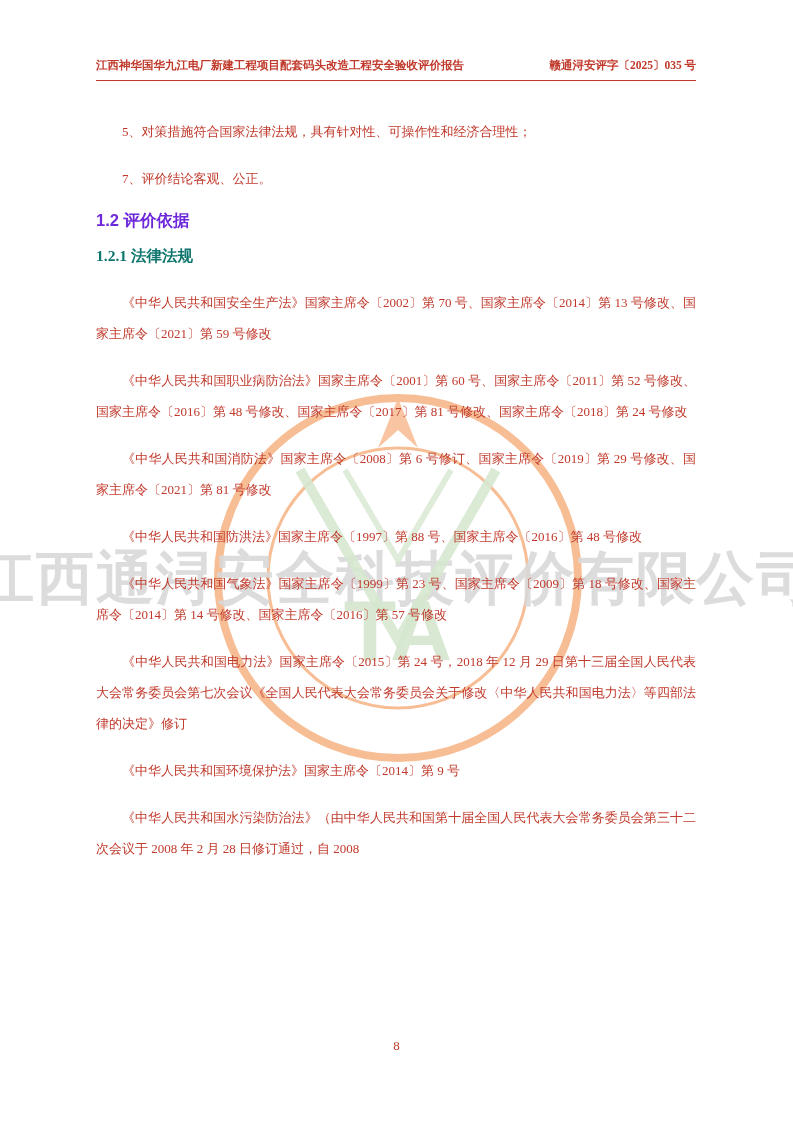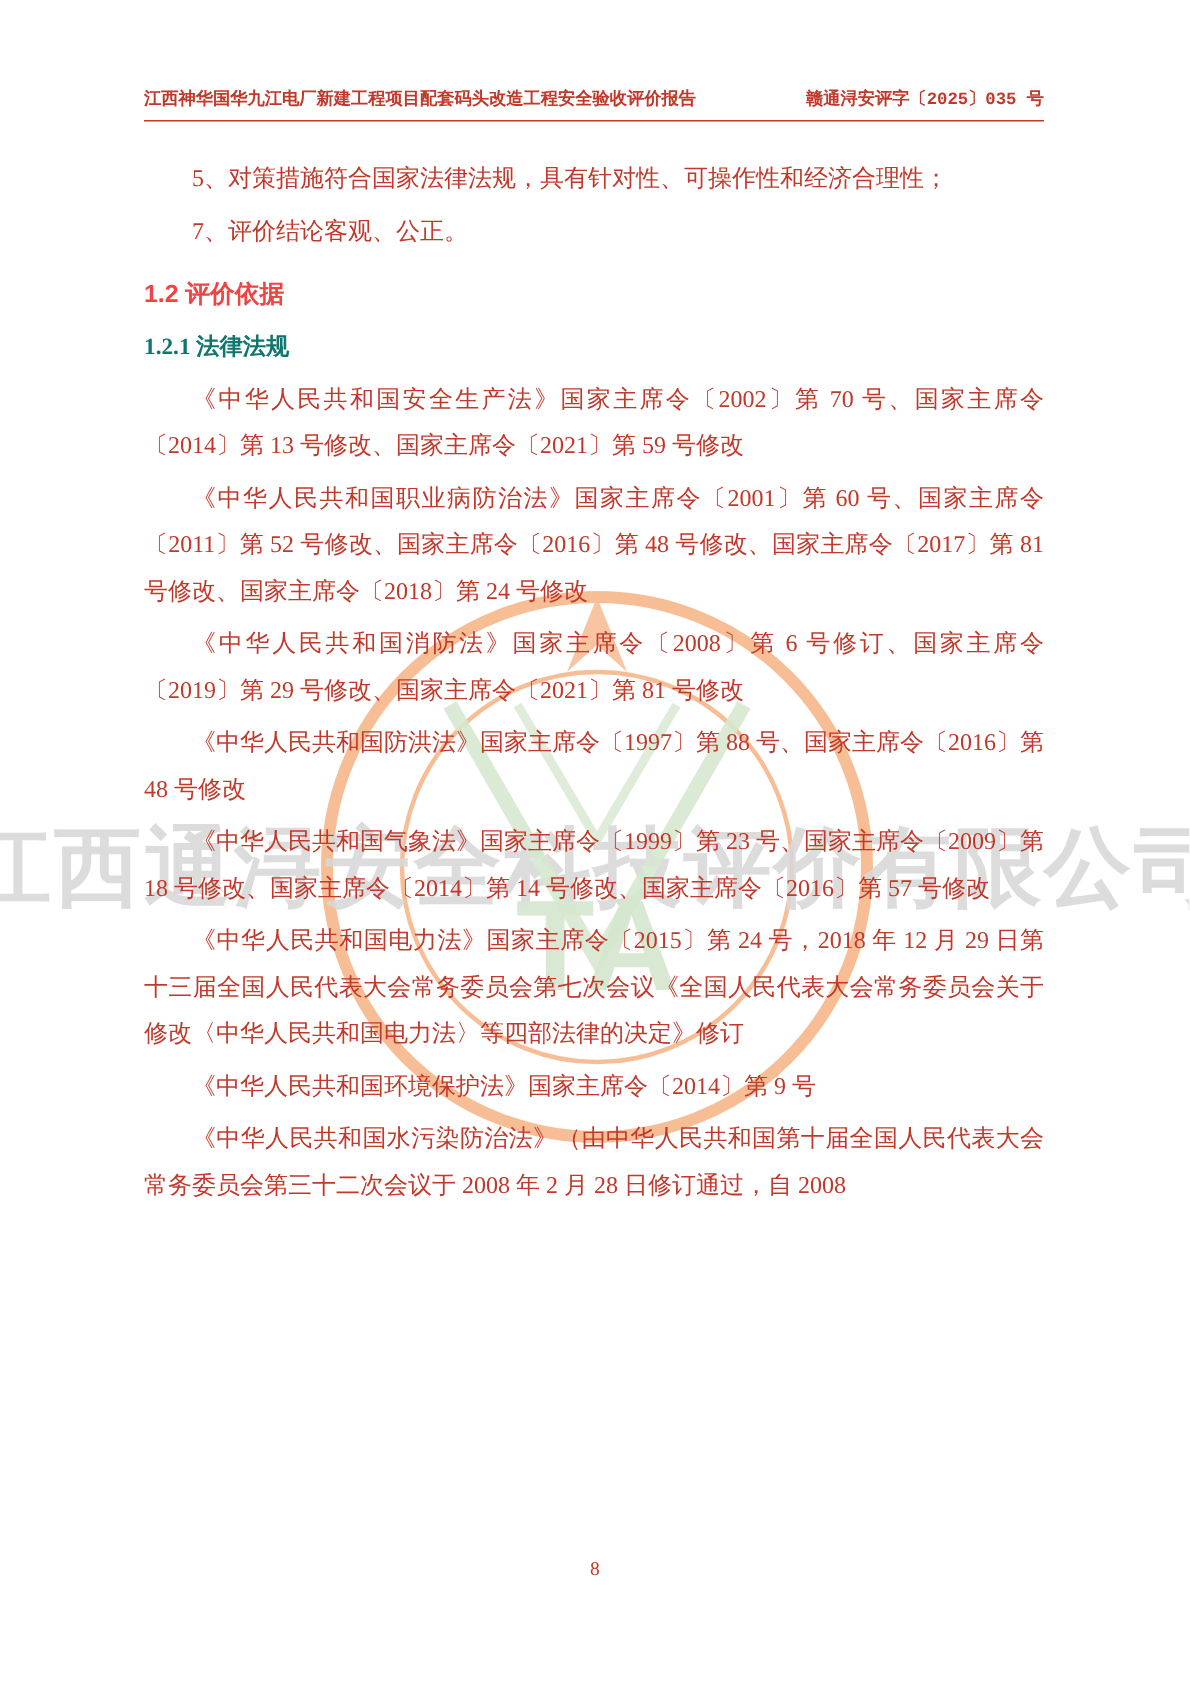--- a/index.html
+++ b/index.html
@@ -29,21 +29,21 @@
   
   .header {
     position: absolute;
     left: 96px;
     top: 58px;
     width: 600px;
     z-index: 2;
     display: flex;
     justify-content: space-between;
     align-items: flex-start;
-    font-family: Liberation Mono, monospace;
+    font-family: Liberation Serif, serif;
     font-size: 11.5px;
     font-weight: bold;
     color: #c0392b;
     letter-spacing: 0px;
   }
   .header-left { white-space: nowrap; }
   .header-right { white-space: nowrap; }
   .header-rule {
     position: absolute;
     left: 96px;
@@ -55,35 +55,35 @@
   }
   
   .content {
     position: absolute;
     left: 96px;
     top: 100px;
     width: 600px;
     z-index: 2;
   }
   p {
-    margin: 4px 0 0 0;
-    font-size: 16px;
+    margin: 16px 0 0 0;
+    font-size: 13px;
     line-height: 31px;
     text-align: justify;
     text-justify: inter-ideograph;
     color: #c0392b;
   }
   p.indent { text-indent: 2em; }
   h2.sec {
     margin: 11px 0 6px 0;
     font-size: 16.5px;
     line-height: 30px;
     font-family: "Liberation Sans", "DejaVu Sans", sans-serif;
     font-weight: bold;
-    color: #ef4444;
+    color: #6d28d9;
   }
   h3.sub {
     margin: 6px 0 4px 0;
     font-size: 15.5px;
     line-height: 30px;
     font-weight: bold;
     color: #0f766e;
   }
   h3.sub .num {
     font-family: "Liberation Serif", "DejaVu Serif", serif;

